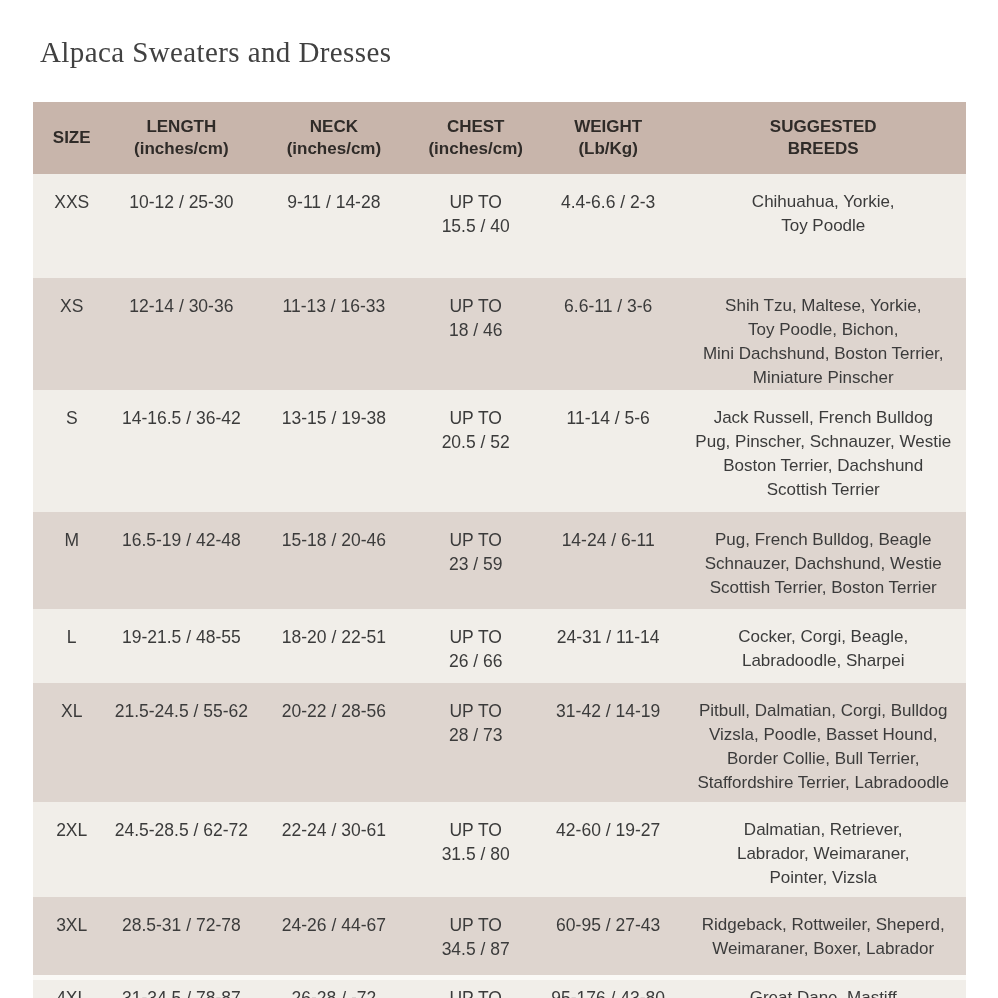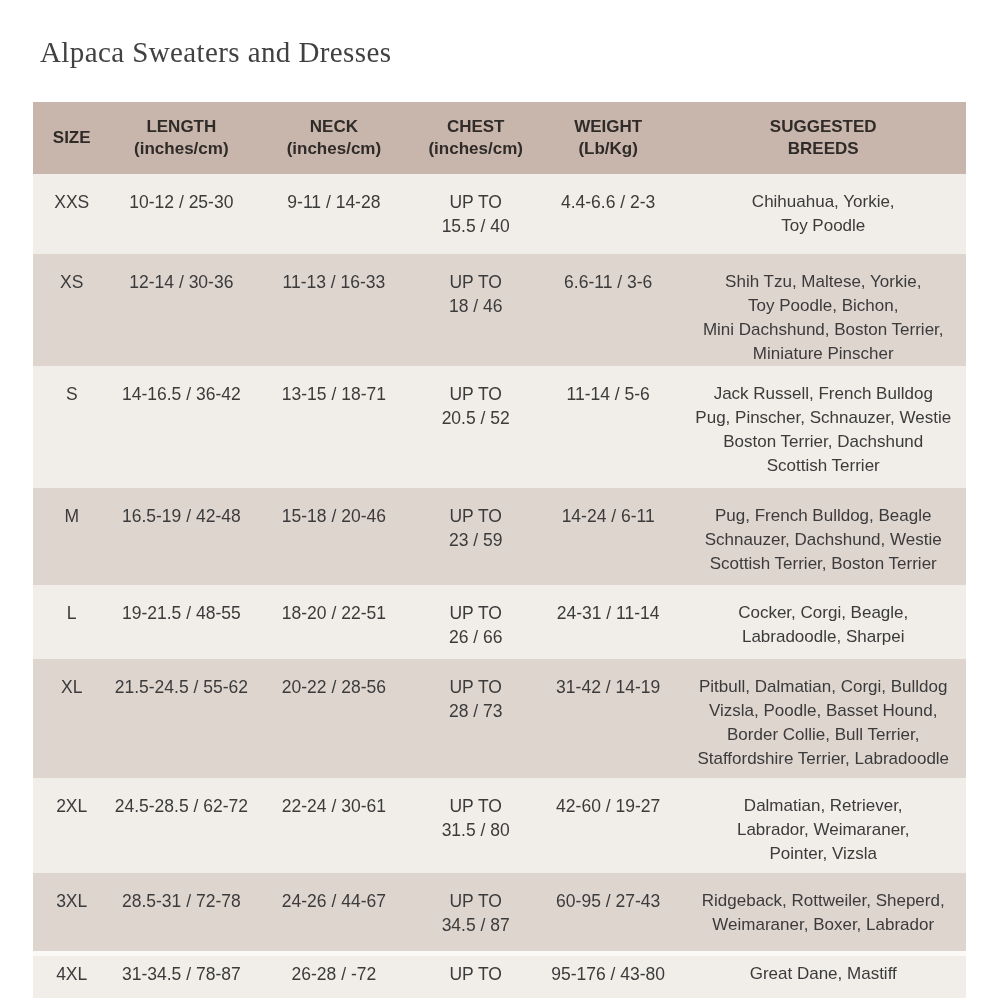--- a/index.html
+++ b/index.html
@@ -58,21 +58,21 @@
     vertical-align: top;
     padding: 16px 4px 0 4px;
     line-height: 24px;
     white-space: pre-line;
   }
   td.breeds { font-size: 17px; }
 
   tbody tr:nth-child(odd)  { background: #f1eee9; }
   tbody tr:nth-child(even) { background: #ded5cf; }
 
-  tbody tr:nth-child(1) { height: 80px; }
+  tbody tr:nth-child(1) { height: 104px; }
   tbody tr:nth-child(2) { height: 92px; }
   tbody tr:nth-child(3) { height: 122px; }
   tbody tr:nth-child(4) { height: 97px; }
   tbody tr:nth-child(5) { height: 74px; }
   tbody tr:nth-child(6) { height: 119px; }
   tbody tr:nth-child(7) { height: 95px; padding-left: 8px; }
   tbody tr:nth-child(8) { height: 80px; }
   tbody tr:nth-child(9) { height: 100px; border-top: 5px solid #faf9f6; }
   tbody tr:nth-child(9) td { padding-top: 6px; }
 </style>
@@ -126,21 +126,21 @@
 18 / 46</td>
         <td>6.6-11 / 3-6</td>
         <td class="breeds">Shih Tzu, Maltese, Yorkie,
 Toy Poodle, Bichon,
 Mini Dachshund, Boston Terrier,
 Miniature Pinscher</td>
       </tr>
       <tr>
         <td>S</td>
         <td>14-16.5 / 36-42</td>
-        <td>13-15 / 18-71</td>
+        <td>13-15 / 19-38</td>
         <td>UP TO
 20.5 / 52</td>
         <td>11-14 / 5-6</td>
         <td class="breeds">Jack Russell, French Bulldog
 Pug, Pinscher, Schnauzer, Westie
 Boston Terrier, Dachshund
 Scottish Terrier</td>
       </tr>
       <tr>
         <td>M</td>

